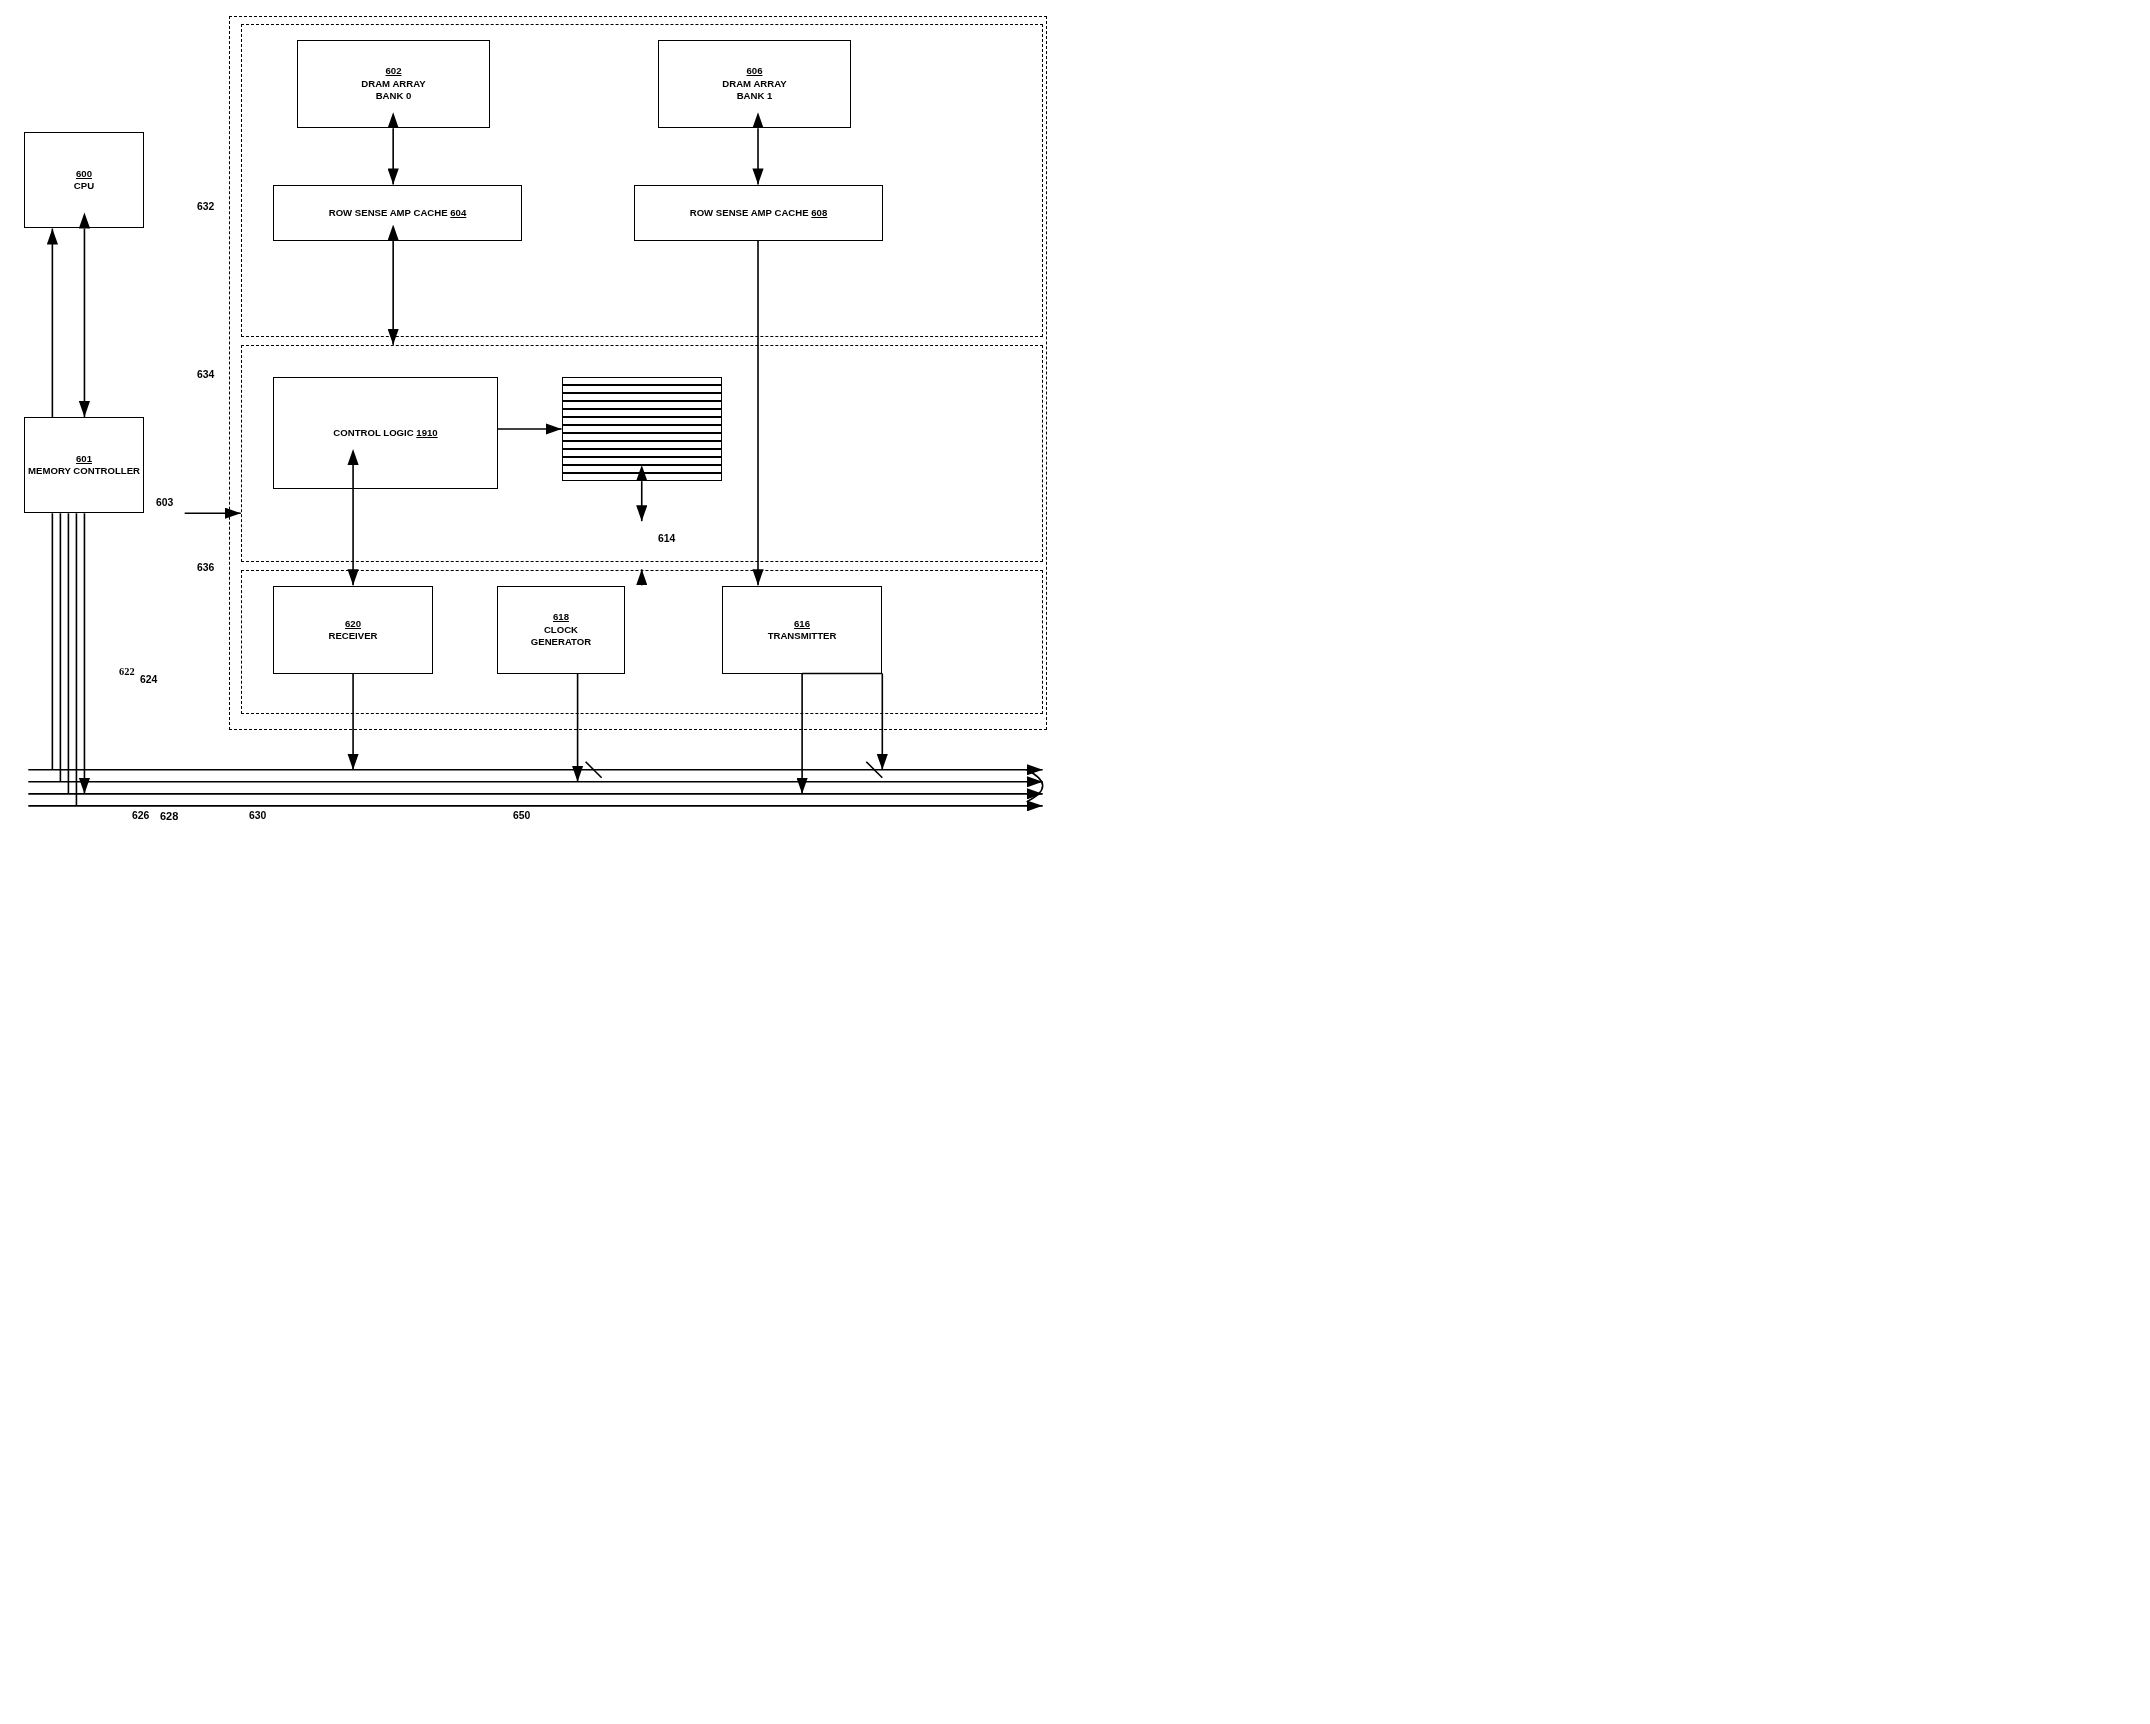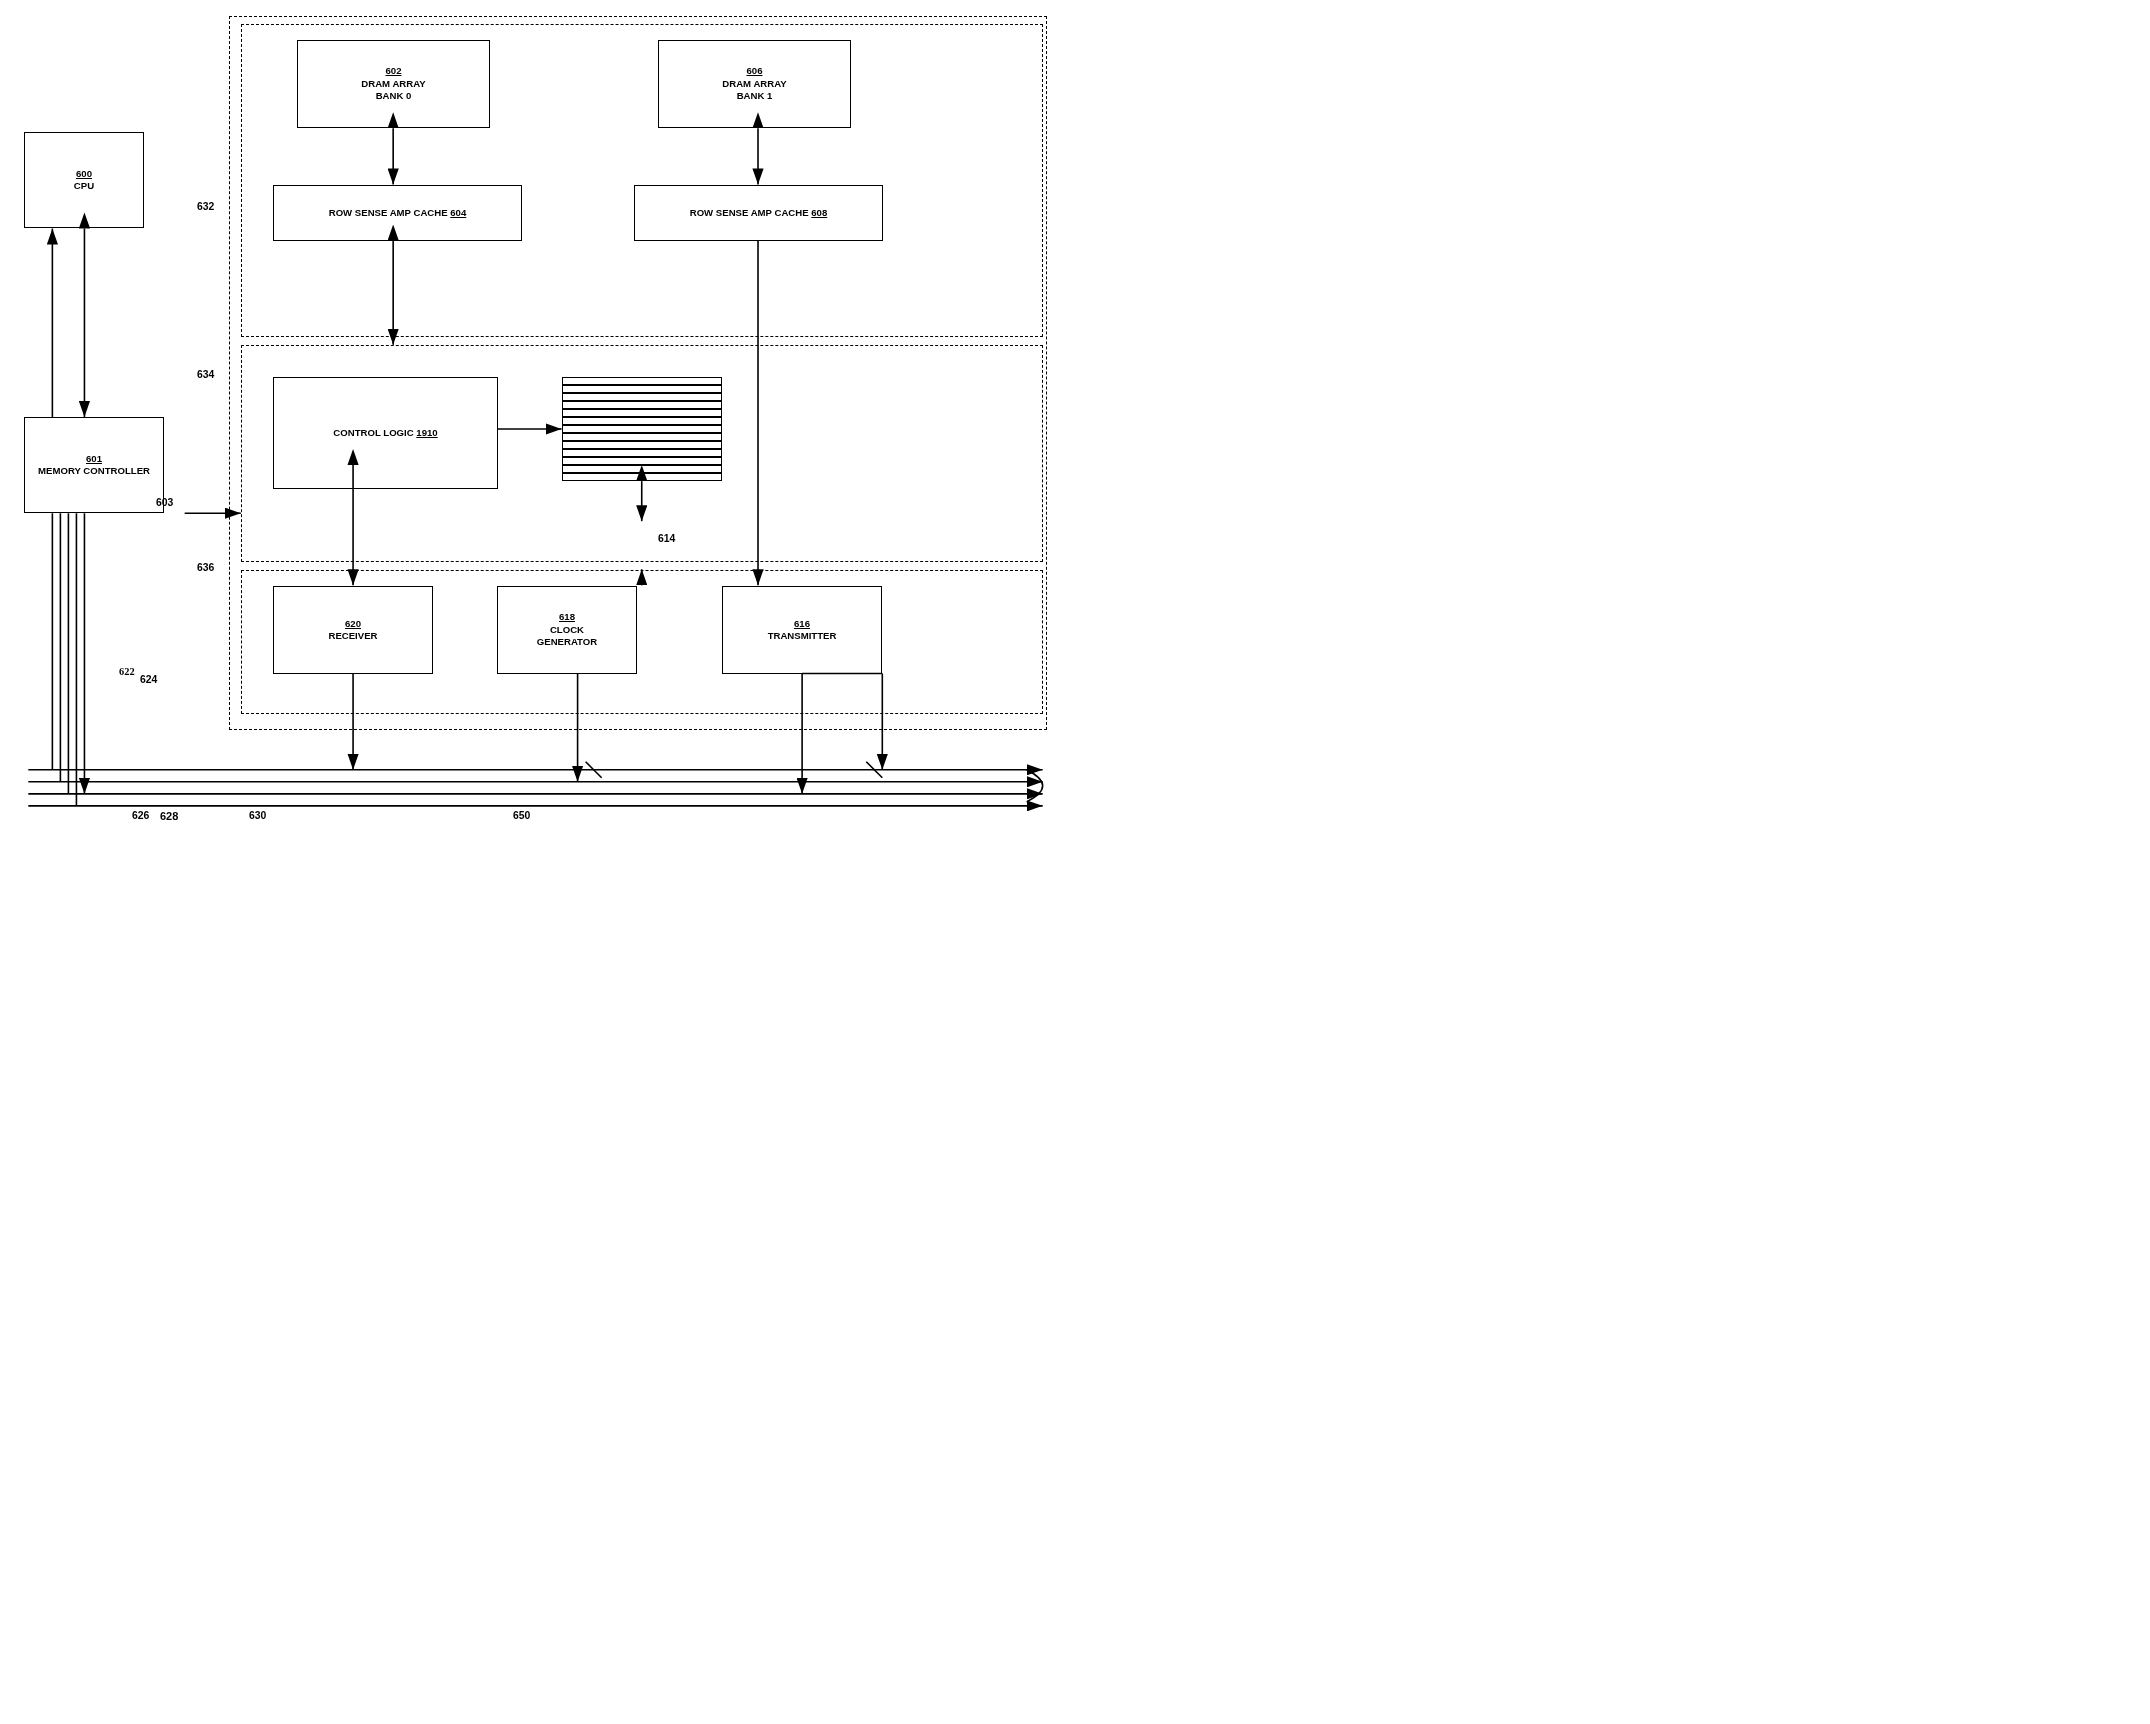--- a/index.html
+++ b/index.html
@@ -74,21 +74,21 @@
 
   <div class="box-dashed" style="left:241px; top:570px; width:802px; height:144px;"></div>
 
   <div class="box" style="left:24px; top:132px; width:120px; height:96px;">
     <span class="box-label">
       <span class="underline">600</span><br>
       <span>CPU</span>
     </span>
   </div>
 
-  <div class="box" style="left:24px; top:417px; width:140px; height:96px;">
+  <div class="box" style="left:24px; top:417px; width:120px; height:96px;">
     <span class="box-label">
       <span class="underline">601</span><br>
       <span>MEMORY CONTROLLER</span>
     </span>
   </div>
 
   <div class="box" style="left:297px; top:40px; width:193px; height:88px;">
     <span class="box-label">
       <span class="underline">602</span><br>
       DRAM ARRAY<br>BANK 0
@@ -122,21 +122,21 @@
 
   <div class="hatched" style="left:562px; top:377px; width:160px; height:104px;"></div>
 
   <div class="box" style="left:273px; top:586px; width:160px; height:88px;">
     <span class="box-label">
       <span class="underline">620</span><br>
       <span>RECEIVER</span>
     </span>
   </div>
 
-  <div class="box" style="left:497px; top:586px; width:140px; height:88px;">
+  <div class="box" style="left:497px; top:586px; width:128px; height:88px;">
     <span class="box-label">
       <span class="underline">618</span><br>
       CLOCK<br>GENERATOR
     </span>
   </div>
 
   <div class="box" style="left:722px; top:586px; width:160px; height:88px;">
     <span class="box-label">
       <span class="underline">616</span><br>
       <span>TRANSMITTER</span>

